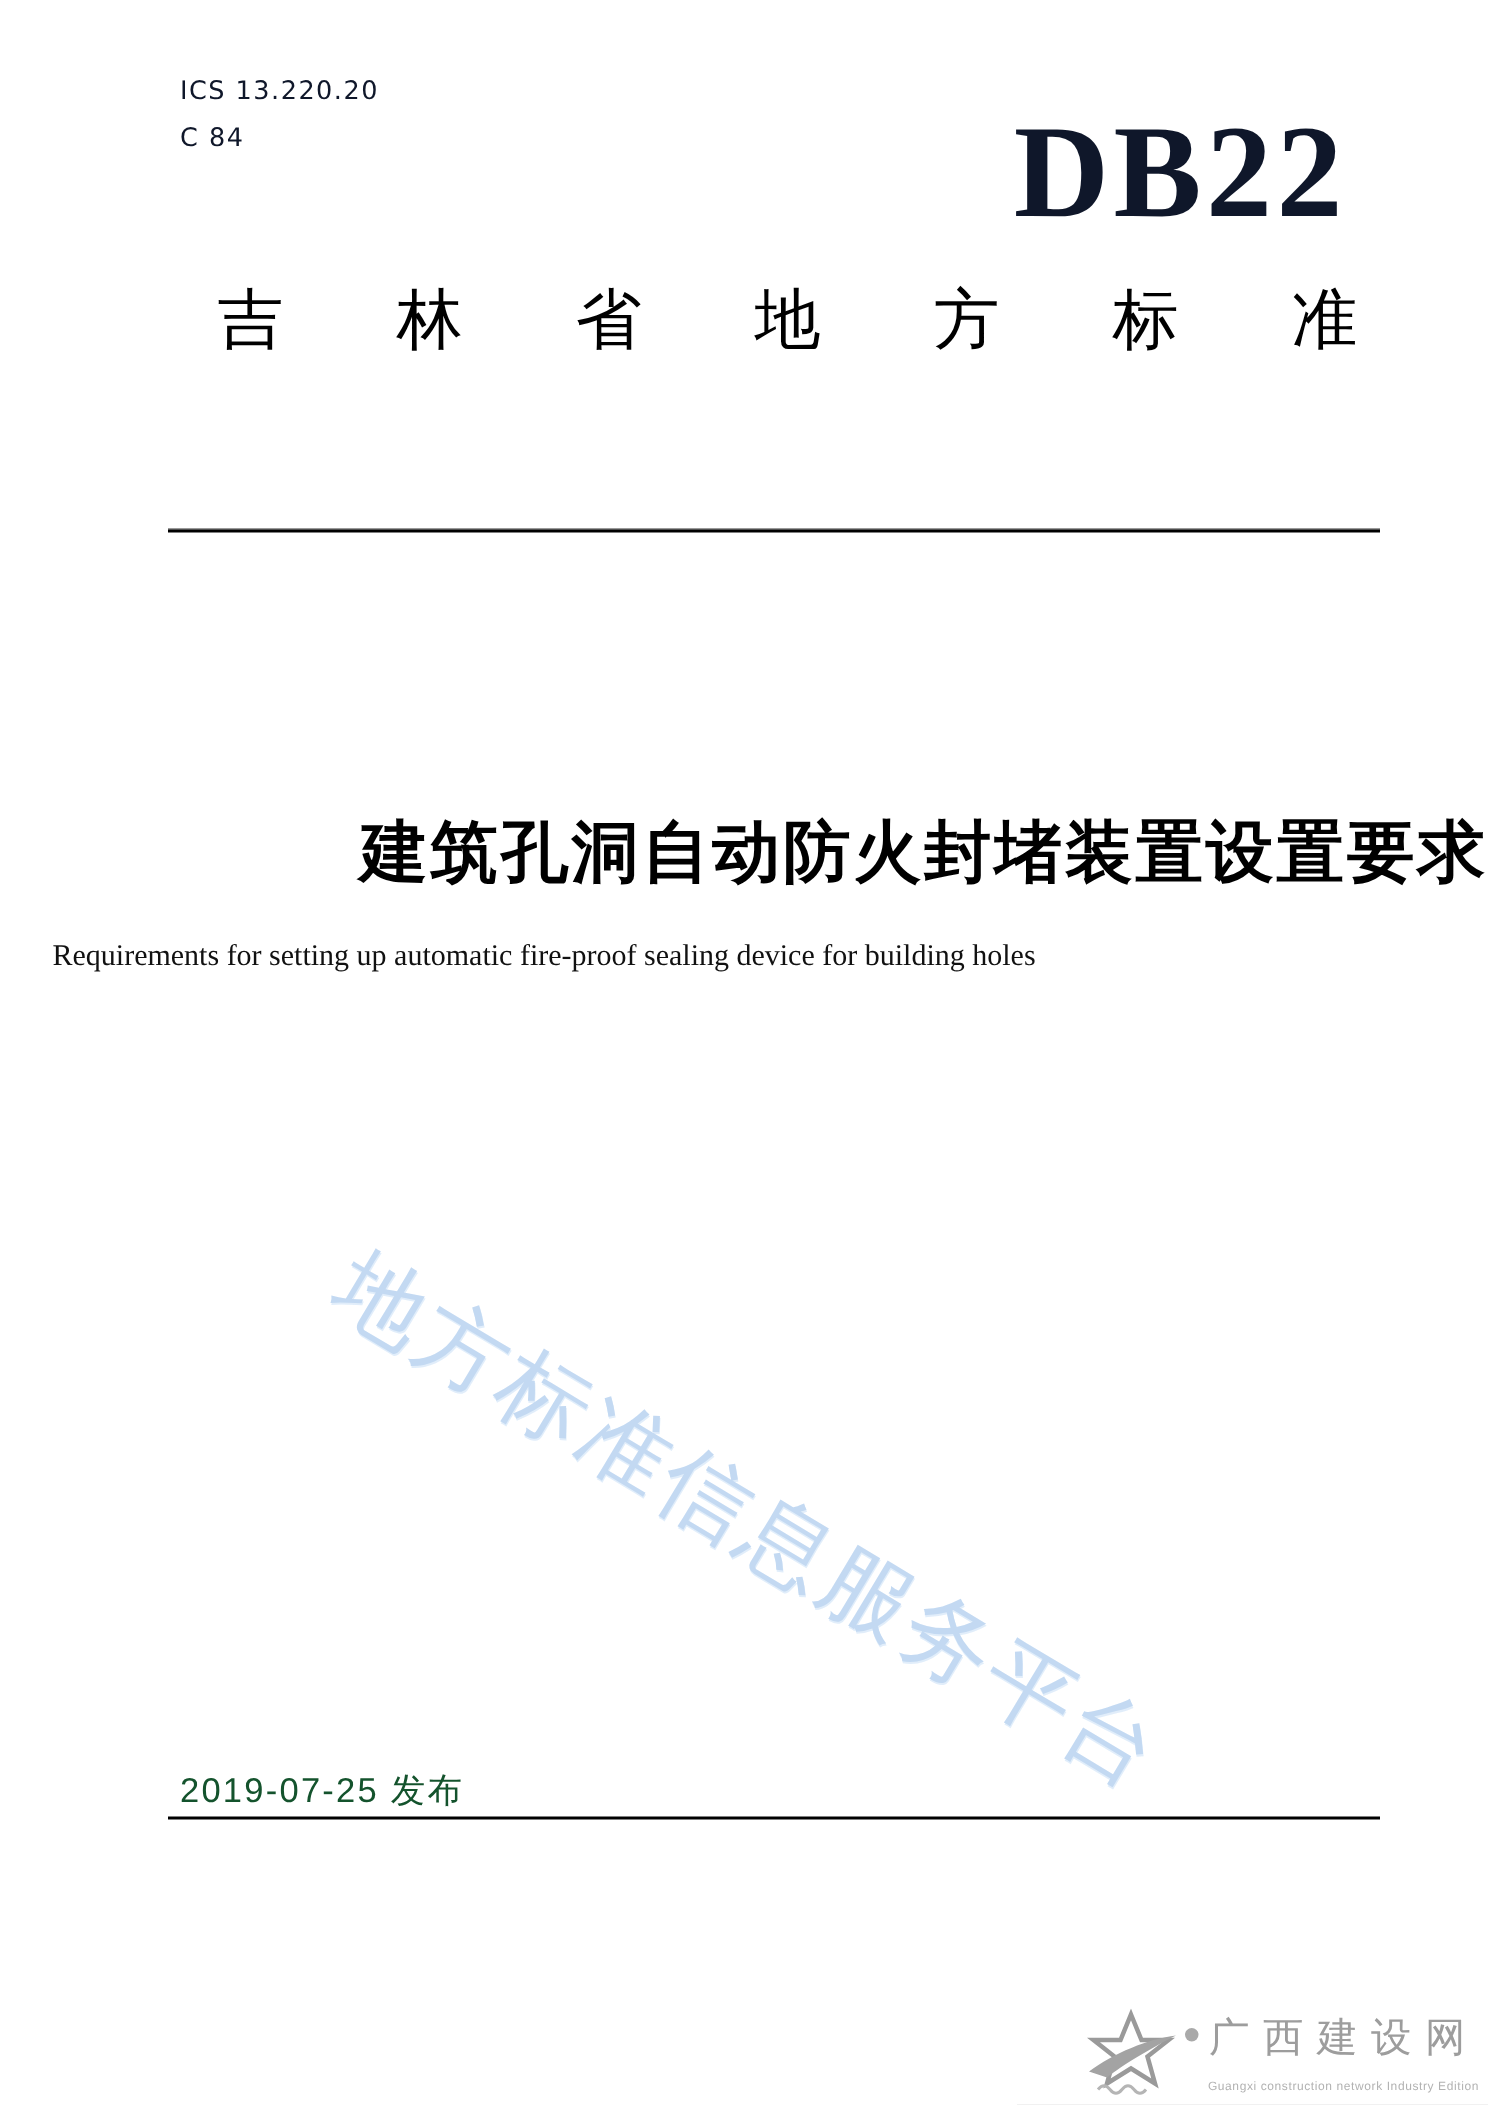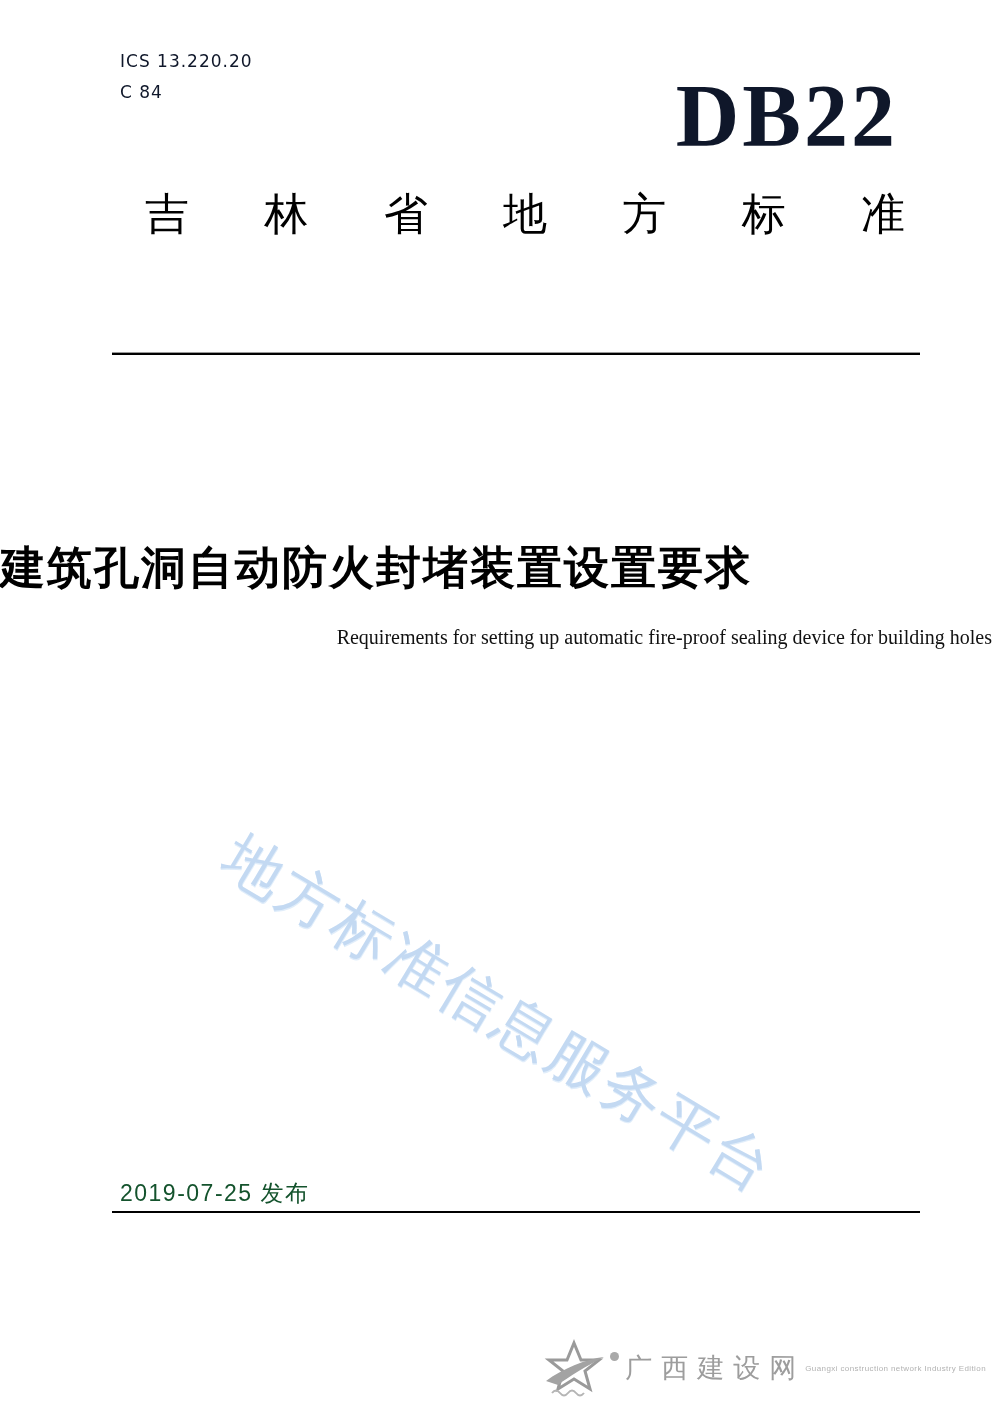--- a/index.html
+++ b/index.html
@@ -43,27 +43,27 @@
   }
 
   .rule-top {
     position:absolute; left:112px; top:352px; width:808px; height:3px;
     background:#000; border-top:1px solid #999;
   }
 
   
   .title-cn {
     position:absolute; left:0; top:538px; width:100%;
-    text-align:left; font-size:45px; font-weight:bold;
+    text-align:right; font-size:45px; font-weight:bold;
     letter-spacing:2px; color:#000;
   }
   .title-en {
     position:absolute; left:0; top:626px; width:100%;
-    text-align:right; font-size:20px;
-    font-family:"Liberation Serif","DejaVu Serif",serif; color:#111;
+    text-align:left; font-size:20px;
+    font-family:"Liberation Serif","DejaVu Serif",serif; color:#111;padding-left:35px;
   }
 
   
   .watermark {
     position:absolute; left:244px; top:826px;
     font-size:60px; letter-spacing:3px; line-height:1;
     color:#b9d3f0; opacity:0.85;
     transform:rotate(31deg); transform-origin:left top;
     white-space:nowrap; pointer-events:none;
     text-shadow:1px 1px 0 #dcebfa;
@@ -92,21 +92,21 @@
   
   .footer-logo {
     position:absolute; right:6px; bottom:4px;
     display:flex; align-items:center;
   }
   .footer-logo .mark { width:72px; height:60px; }
   .logo-dot {
     width:9px; height:9px; border-radius:50%;
     background:#a9a9a9; margin:0 6px 26px 0;
   }
-  .logo-text { display:flex; flex-direction:row;text-align:right; }
+  .logo-text { display:flex; flex-direction:column;text-align:right; }
   .logo-cn {
     font-size:27px; color:#9d9d9d; letter-spacing:9px;
     font-weight:500; line-height:1.15; white-space:nowrap;
   }
   .logo-en {
     font-size:8px; color:#b2b2b2; letter-spacing:0.4px;
     white-space:nowrap; margin-top:11px;
   }
 </style>
 </head>

